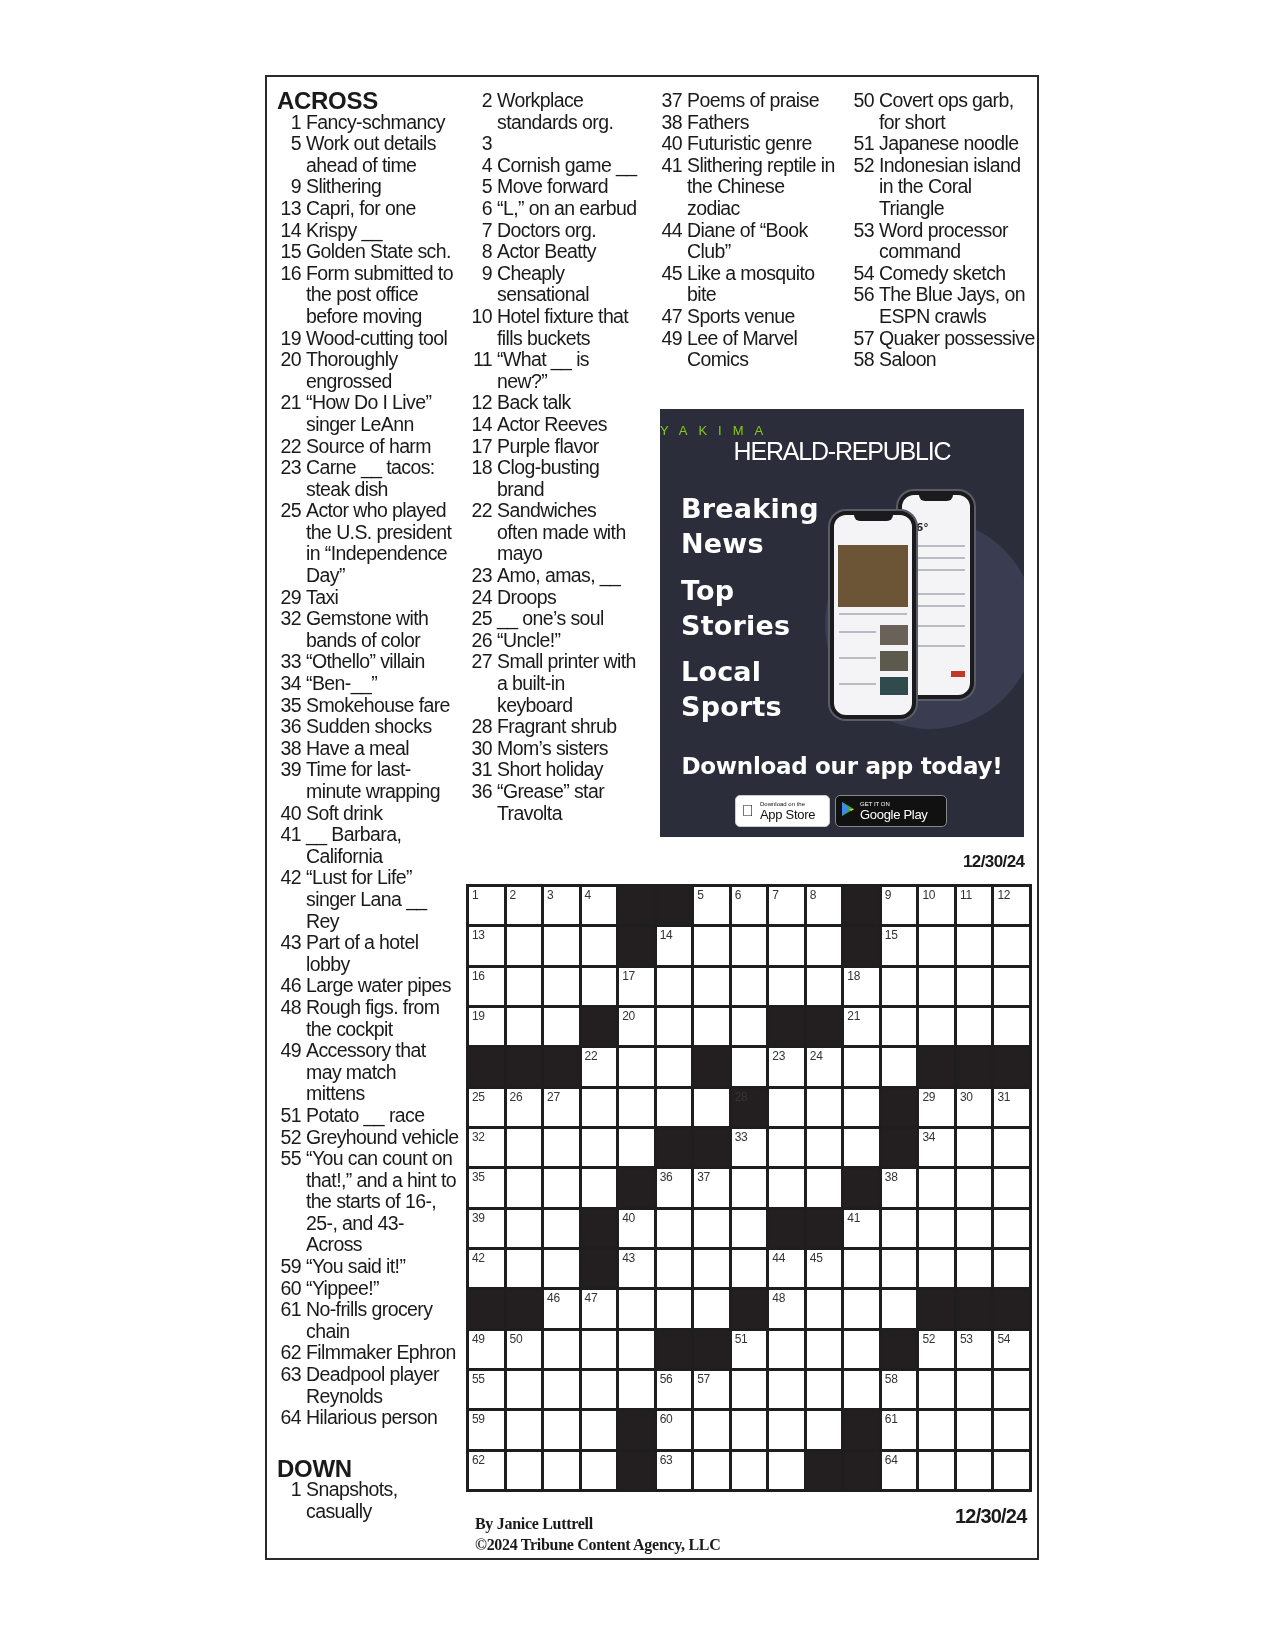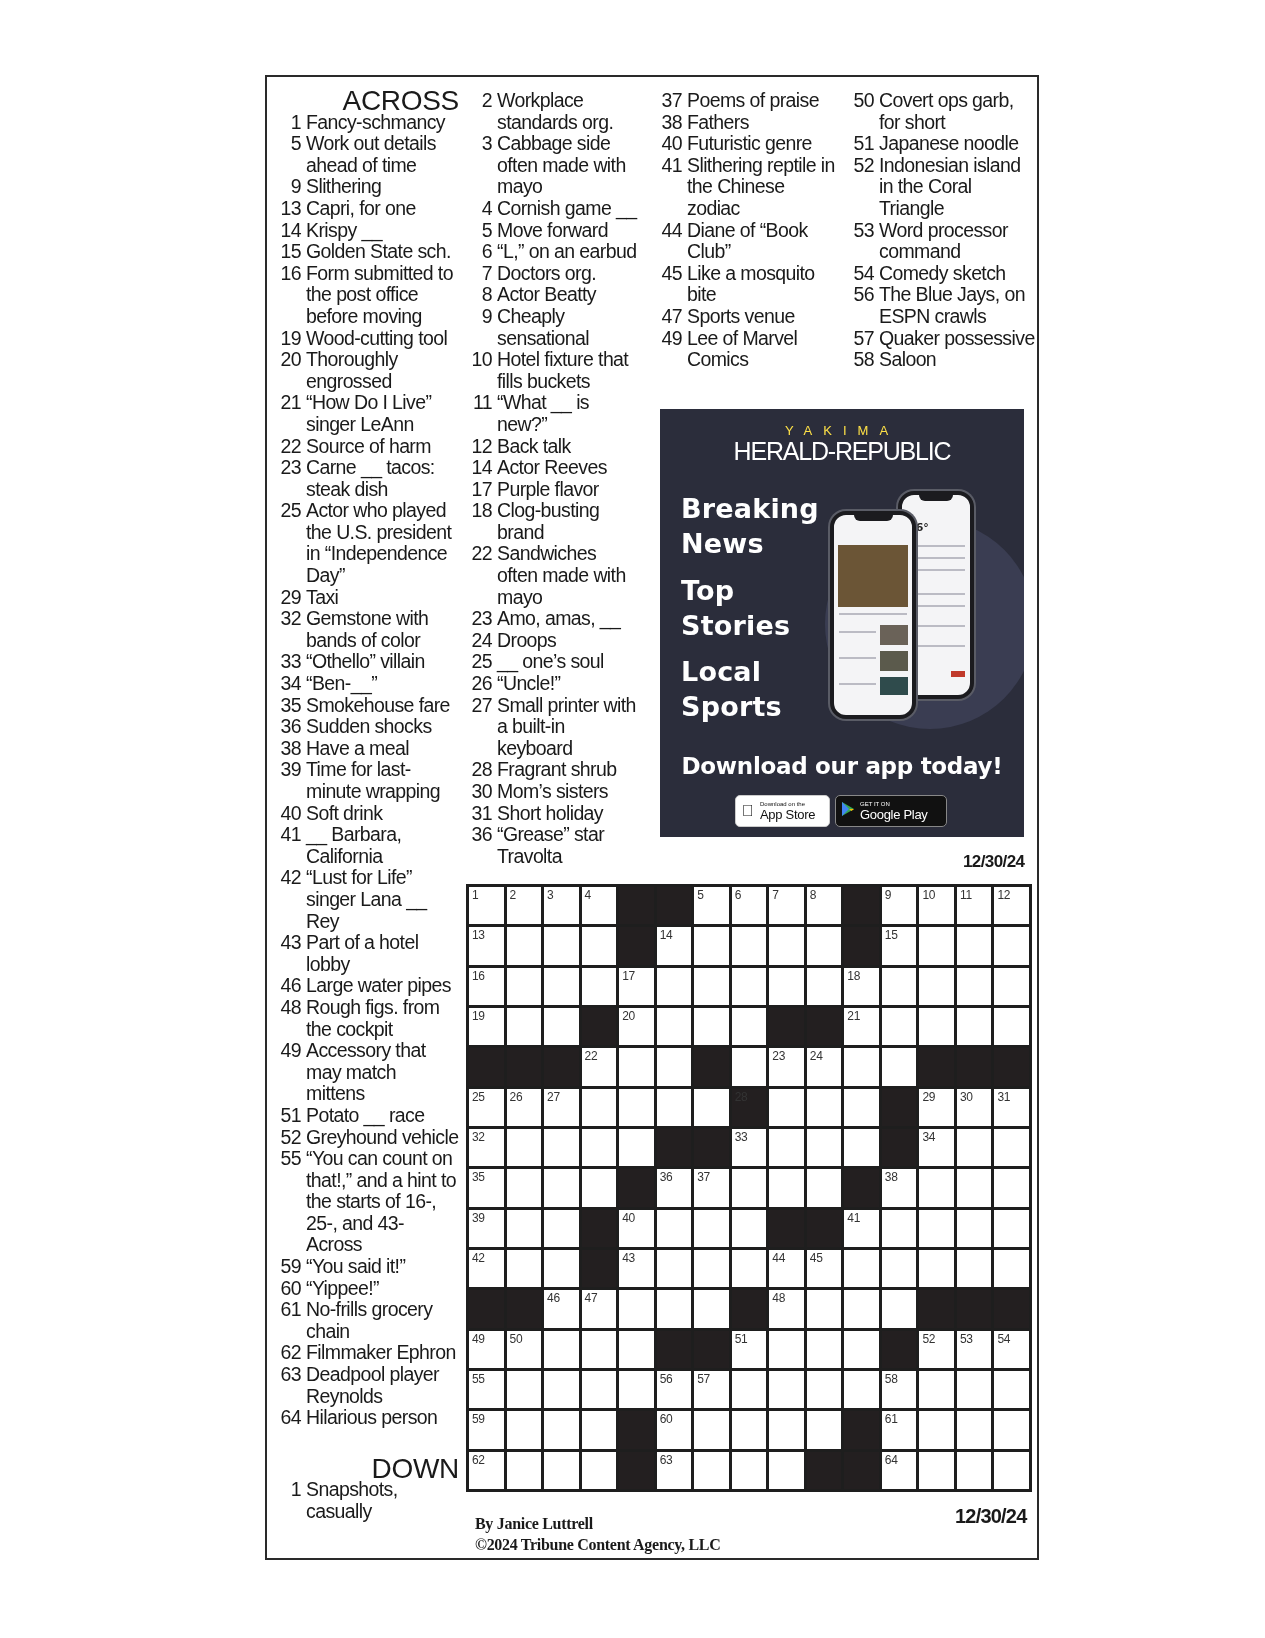--- a/index.html
+++ b/index.html
@@ -1,41 +1,41 @@
 <!DOCTYPE html>
 <html><head>
 <meta charset="utf-8">
 <style>
   html, body { margin:0; padding:0; background:#ffffff; }
   body { width:1265px; height:1638px; position:relative; overflow:hidden;
          font-family:"Liberation Sans", sans-serif; color:#1a1a1a; }
   .page-border { position:absolute; left:265px; top:75px; width:774px; height:1485px;
                  border:2px solid #2a2a2a; box-sizing:border-box; }
   .col { position:absolute; font-size:19.5px; line-height:21.6px; letter-spacing:-0.6px; }
-  .col .heading { font-weight:normal; text-align:right; font-size:28px; letter-spacing:-0.3px; }
+  .col .heading { font-weight:bold; text-align:left; font-size:24px; letter-spacing:-0.3px; }
   .clue { display:flex; }
   .clue .num { display:inline-block; text-align:right; flex:0 0 auto; }
   .clue .txt { padding-left:5px; flex:1 1 auto; }
   #col1 { left:277px; top:90px; width:182px; }
   #col1 .num { width:24px; }
   #col2 { left:470px; top:90px; width:170px; }
   #col2 .num { width:22px; }
   #col3 { left:660px; top:90px; width:175px; }
   #col3 .num { width:22px; }
   #col4 { left:852px; top:90px; width:185px; }
   #col4 .num { width:22px; }
   .gap-before { margin-top:29px; }
 
   
   .ad { position:absolute; left:660px; top:409px; width:364px; height:428px; background:#2b2d3b;
         color:#fff; font-family:"DejaVu Sans", sans-serif; overflow:hidden; }
   .ad .glow { position:absolute; left:165px; top:110px; width:210px; height:210px; border-radius:50%;
               background:#3a3d52; }
-  .ad .yakima { position:absolute; left:0; right:0; top:14px; text-align:center; font-size:13px;
-                letter-spacing:11px; font-family:"Liberation Sans", sans-serif; color:#fde047; }
+  .ad .yakima { position:absolute; left:0; right:0; top:14px; text-align:left; font-size:13px;
+                letter-spacing:11px; font-family:"Liberation Sans", sans-serif; color:#84cc16; }
   .ad .hr { position:absolute; left:0; right:0; top:28px; text-align:center; font-size:25px;
             font-family:"Liberation Sans", sans-serif; letter-spacing:-1.2px; color:#fff; }
   .ad .feat { position:absolute; left:21px; font-size:27px; font-weight:bold; line-height:35px; letter-spacing:0.2px; }
   .ad .f1 { top:82px; } .ad .f2 { top:164px; } .ad .f3 { top:245px; }
   .ad .cta { position:absolute; left:0; right:0; top:336px; text-align:center; font-size:23px; font-weight:bold; letter-spacing:-0.3px;margin-top:8px; }
   .phone { position:absolute; border:4px solid #1b1b1f; border-radius:16px; background:#f4f4f6; box-shadow:0 0 0 2px #5a5c66; }
   .phone.back { left:238px; top:82px; width:68px; height:200px; }
   .phone.front { left:170px; top:102px; width:78px; height:200px; }
   .phone .notch { position:absolute; left:25%; width:50%; top:-2px; height:8px; background:#1b1b1f; border-radius:0 0 6px 6px; }
   .phone .img { position:absolute; background:#6b5536; }
@@ -227,21 +227,20 @@
     </div>
 </div>
 <div class="col" id="col2">
   <div id="down-list-2">
       <div class="clue">
         <span class="num">2</span>
         <span class="txt">Workplace standards org.</span>
       </div>
       <div class="clue">
         <span class="num">3</span>
-        <span class="txt">Cabbage side often made with mayo</span>
       </div>
       <div class="clue">
         <span class="num">4</span>
         <span class="txt">Cornish game __</span>
       </div>
       <div class="clue">
         <span class="num">5</span>
         <span class="txt">Move forward</span>
       </div>
       <div class="clue">

